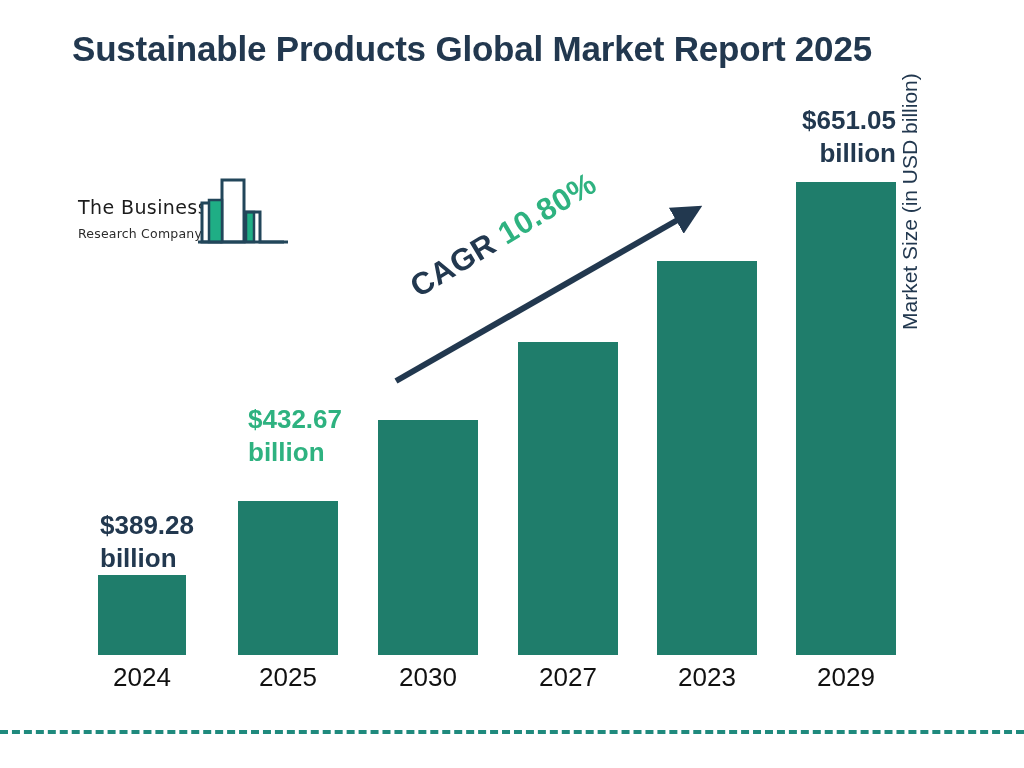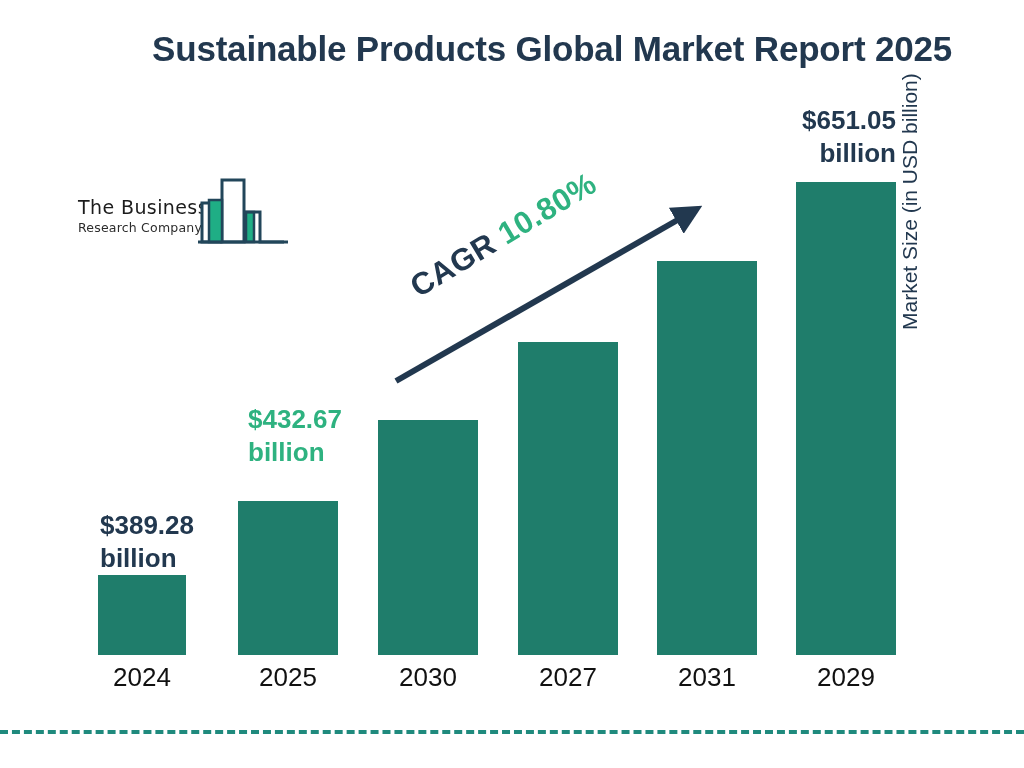--- a/index.html
+++ b/index.html
@@ -21,21 +21,21 @@
     width: 1024px;
     height: 768px;
   }
 
   
   .chart-title {
     position: absolute;
     left: 72px;
     top: 28px;
     width: 880px;
-    text-align: right;
+    text-align: left;
     font-family: "Liberation Sans", sans-serif;
     font-weight: bold;
     font-size: 35px;
     line-height: 1.22;
     color: #22384f;
     letter-spacing: -0.2px;
   }
 
   
   .logo {
@@ -57,21 +57,21 @@
     font-size: 19px;
     letter-spacing: 0.4px;
     color: #1c1c1c;
     white-space: nowrap;
   }
   .logo-line2 {
     font-family: "DejaVu Sans", sans-serif;
     font-size: 12.5px;
     letter-spacing: 0.2px;
     color: #2c2c2c;
-    margin-top: 2px;
+    margin-top: 8px;
     white-space: nowrap;
   }
   .logo-mark {
     position: absolute;
     left: 120px;
     top: 0;
     width: 90px;
     height: 78px;
   }
 
@@ -209,20 +209,20 @@
 
   <div class="cagr-annotation">
     <span>CAGR</span>
     <span class="cagr-value">10.80%</span>
   </div>
 
   <div class="year-label" style="left:77px;">2024</div>
   <div class="year-label" style="left:223px;">2025</div>
   <div class="year-label" style="left:363px;">2030</div>
   <div class="year-label" style="left:503px;">2027</div>
-  <div class="year-label" style="left:642px;">2031</div>
+  <div class="year-label" style="left:642px;">2023</div>
   <div class="year-label" style="left:781px;">2029</div>
 
   <div class="y-axis-title">Market Size (in USD billion)</div>
 
   <div class="footer-rule"></div>
 
 </div>
 
 </body></html>

